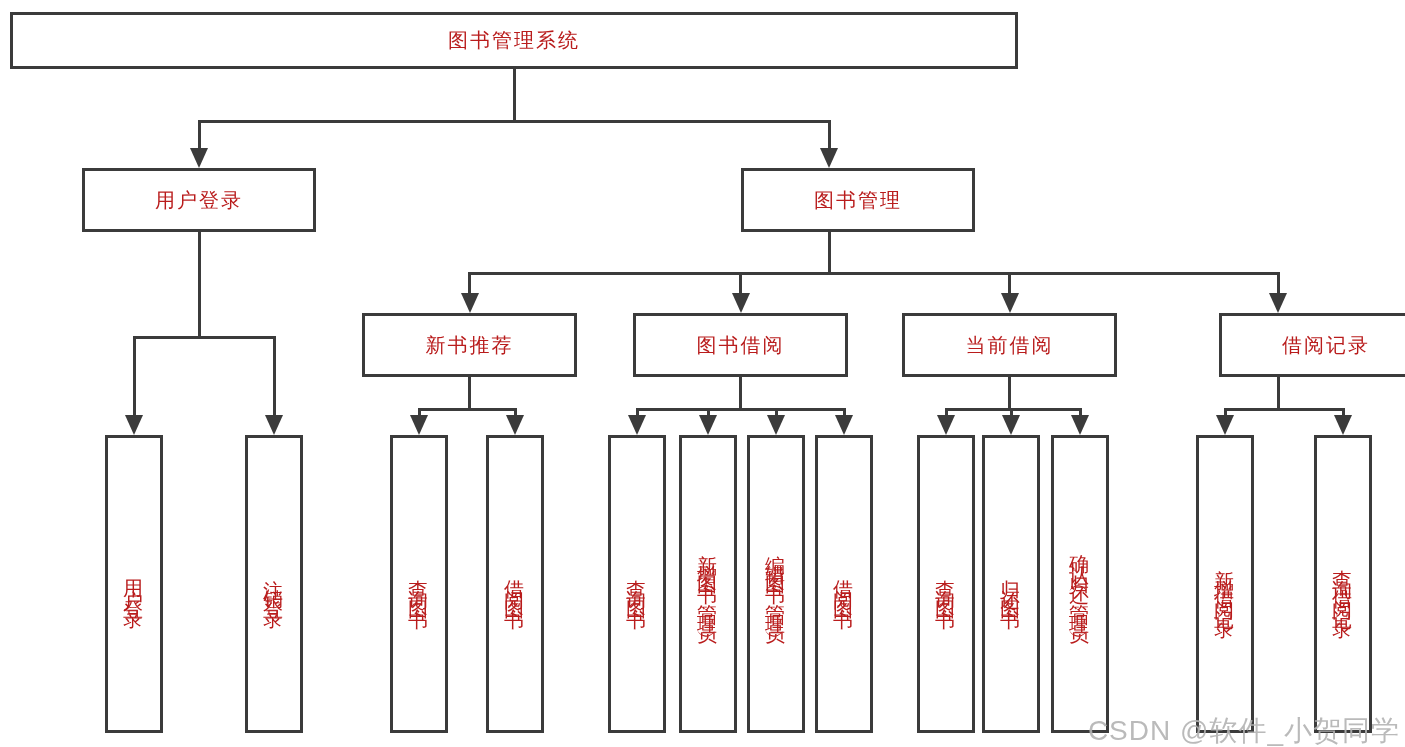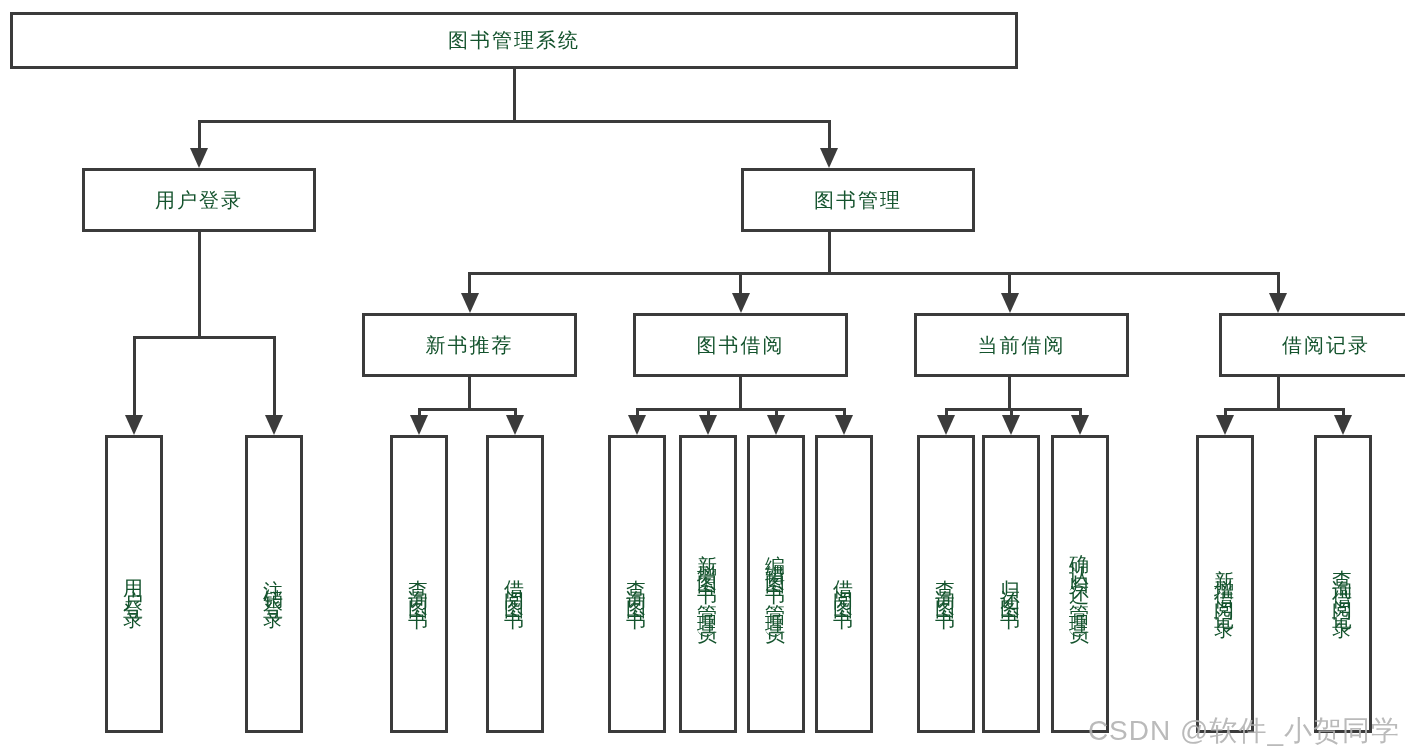--- a/index.html
+++ b/index.html
@@ -19,21 +19,21 @@
   .box {
     position: absolute;
     box-sizing: border-box;
     border: 3px solid #3b3b3b;
     background: #ffffff;
     display: flex;
     align-items: center;
     justify-content: center;
     font-size: 20px;
     letter-spacing: 2px;
-    color: #14532d;
+    color: #b91c1c;
     z-index: 2;
   }
   .root  { left: 10px;  top: 12px;  width: 1008px; height: 57px; }
   .lv2   { top: 168px; width: 234px; height: 64px; }
   .lv3   { top: 313px; width: 215px; height: 64px; }
   .leaf  {
     top: 435px; width: 58px; height: 298px;
     writing-mode: vertical-rl;
     text-orientation: mixed;
     letter-spacing: 10px;
@@ -65,21 +65,21 @@
 
 <div id="diagram">
 
   <div class="box root">图书管理系统</div>
 
   <div class="box lv2" style="left:82px;">用户登录</div>
   <div class="box lv2" style="left:712px;margin-left:29px;">图书管理</div>
 
   <div class="box lv3" style="left:362px;">新书推荐</div>
   <div class="box lv3" style="left:633px;">图书借阅</div>
-  <div class="box lv3" style="left:902px;margin-left:12px;">当前借阅</div>
+  <div class="box lv3" style="left:902px;">当前借阅</div>
   <div class="box lv3" style="left:1171px;width:214px;margin-left:48px;">借阅记录</div>
 
   <div class="box leaf" style="left:105px;">用户登录</div>
   <div class="box leaf" style="left:245px;">注销登录</div>
 
   <div class="box leaf" style="left:390px;">查询图书</div>
   <div class="box leaf" style="left:486px;">借阅图书</div>
 
   <div class="box leaf" style="left:608px;">查询图书</div>
   <div class="box leaf" style="left:679px;">新增图书（管理员）</div>

